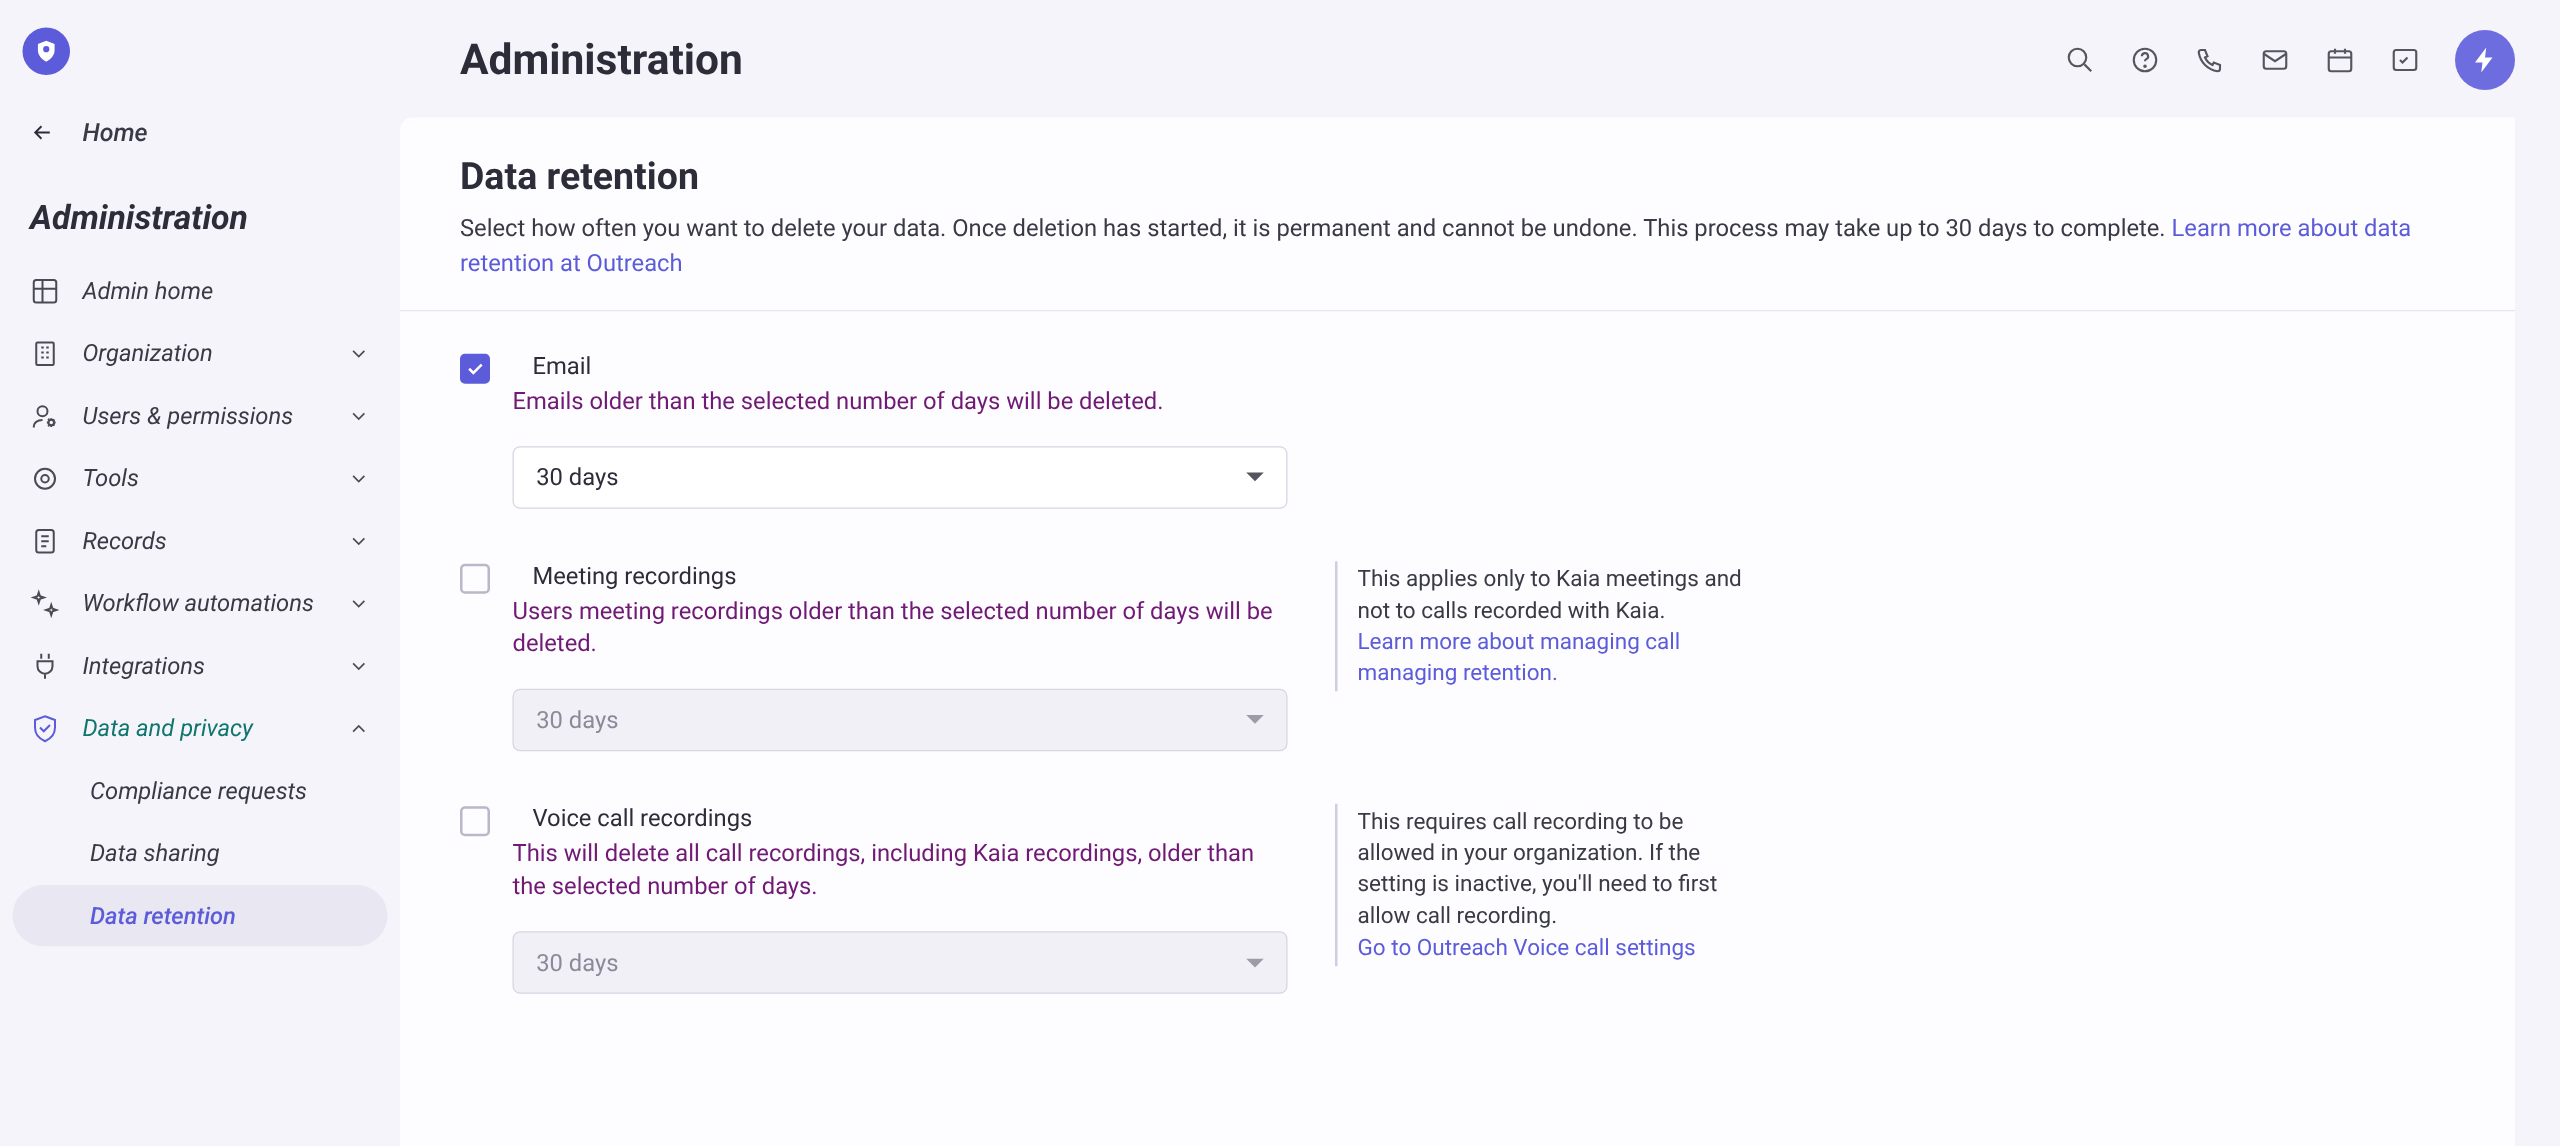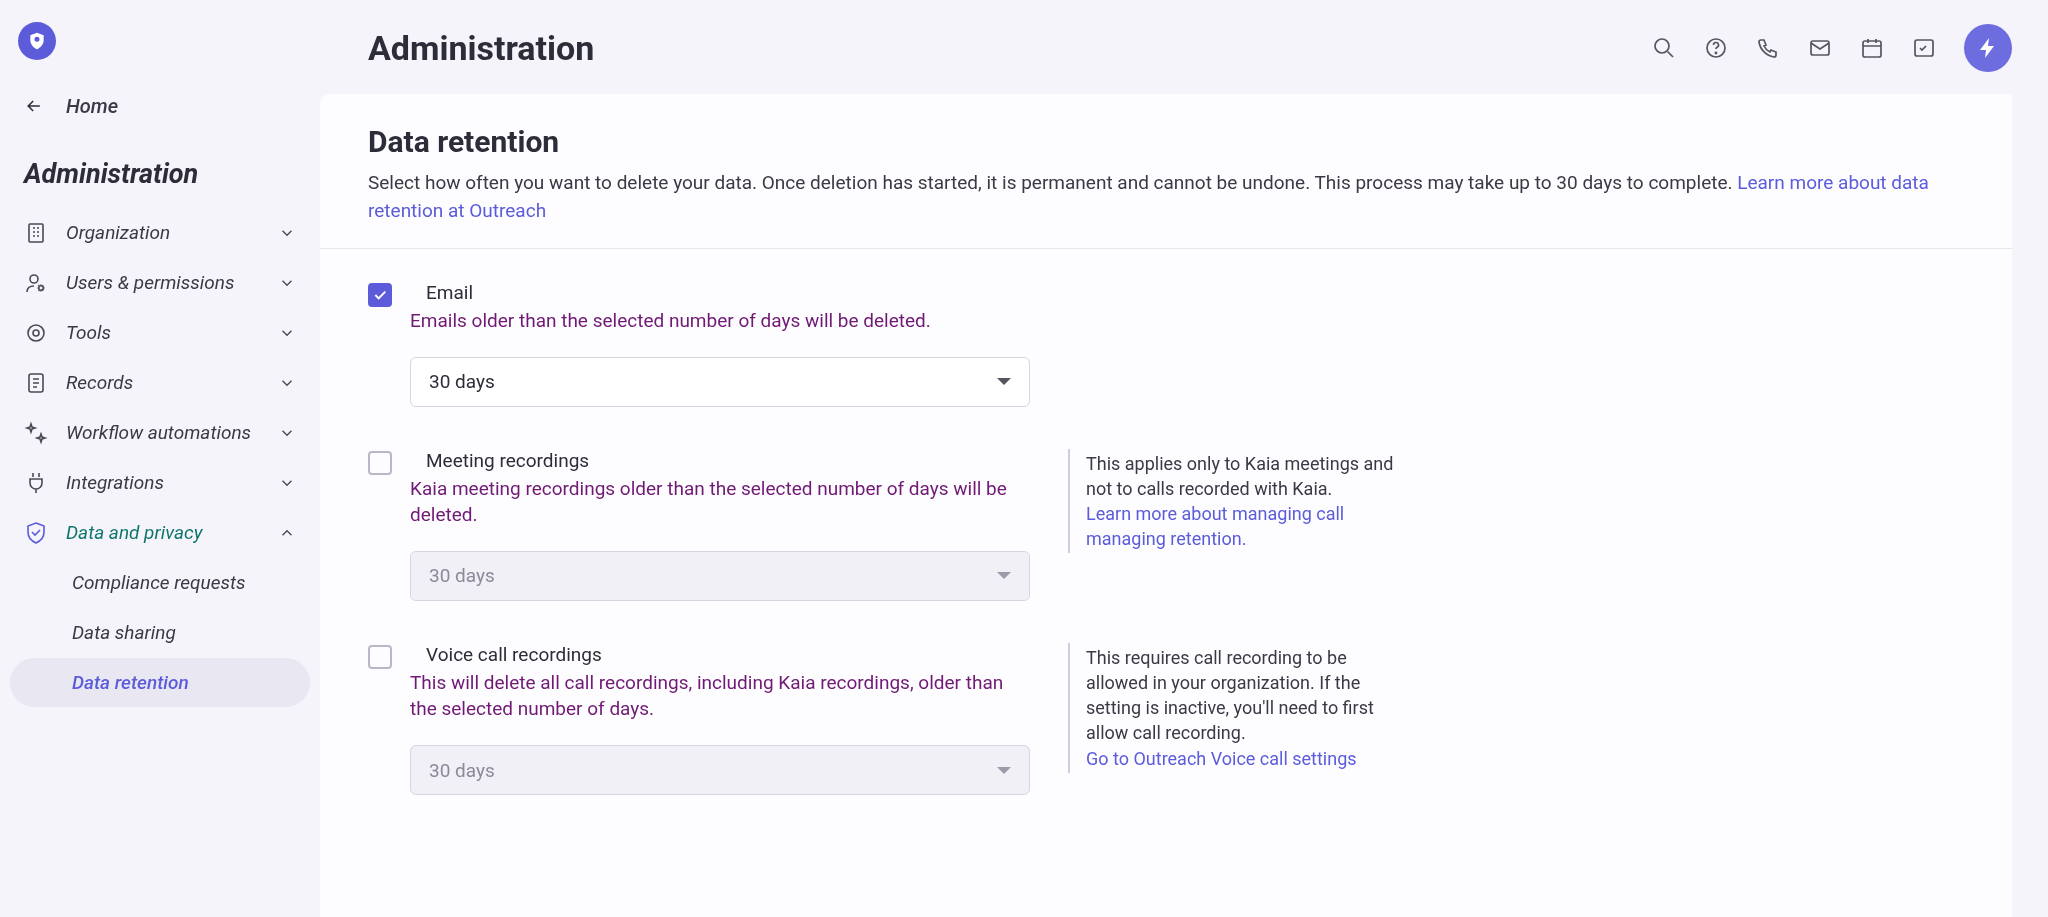--- a/index.html
+++ b/index.html
@@ -143,20 +143,27 @@
         </svg>
     </div>
     <div class="sidebar-home">
       <svg class="arrow" viewBox="0 0 24 24">
           <path d="M19 12H5M11 6l-6 6 6 6" fill="none" stroke="currentColor" stroke-width="1.8"></path>
         </svg>
       <span>Home</span>
     </div>
     <div class="sidebar-title">Administration</div>
 
+    <div class="nav-item">
+      <svg class="nav-icon" viewBox="0 0 24 24">
+          <rect x="3" y="3" width="18" height="18" rx="2"></rect>
+          <path d="M3 10h18M10 3v18"></path>
+        </svg>
+      <span class="nav-label">Admin home</span>
+    </div>
     <div class="nav-item">
       <svg class="nav-icon" viewBox="0 0 24 24">
           <rect x="5" y="3" width="14" height="18" rx="1"></rect>
           <path d="M9 7h2M13 7h2M9 11h2M13 11h2M9 15h2M13 15h2"></path>
         </svg>
       <span class="nav-label">Organization</span>
       <svg class="chev" viewBox="0 0 24 24">
           <path d="M6 9l6 6 6-6"></path>
         </svg>
     </div>
@@ -293,21 +300,21 @@
               </div>
             </div>
           </div>
         </div>
 
         <div class="section">
           <div class="section-left">
             <div class="checkbox"></div>
             <div class="section-body">
               <div class="section-title">Meeting recordings</div>
-              <div class="section-desc">Kaia meeting recordings older than the selected number of days will be deleted.</div>
+              <div class="section-desc">Users meeting recordings older than the selected number of days will be deleted.</div>
               <div class="select disabled">
                 <span>30 days</span>
                 <span class="caret"></span>
               </div>
             </div>
           </div>
           <div class="note">
             <span>This applies only to Kaia meetings and not to calls recorded with Kaia.</span><br>
             <a href="#">Learn more about managing call managing retention.</a>
           </div>

